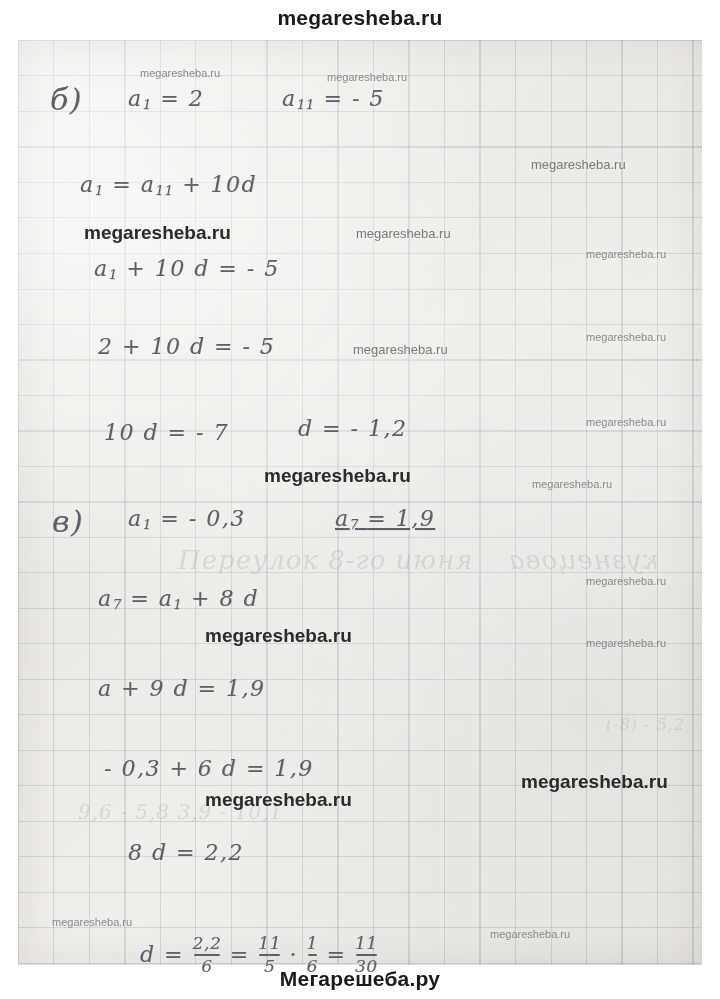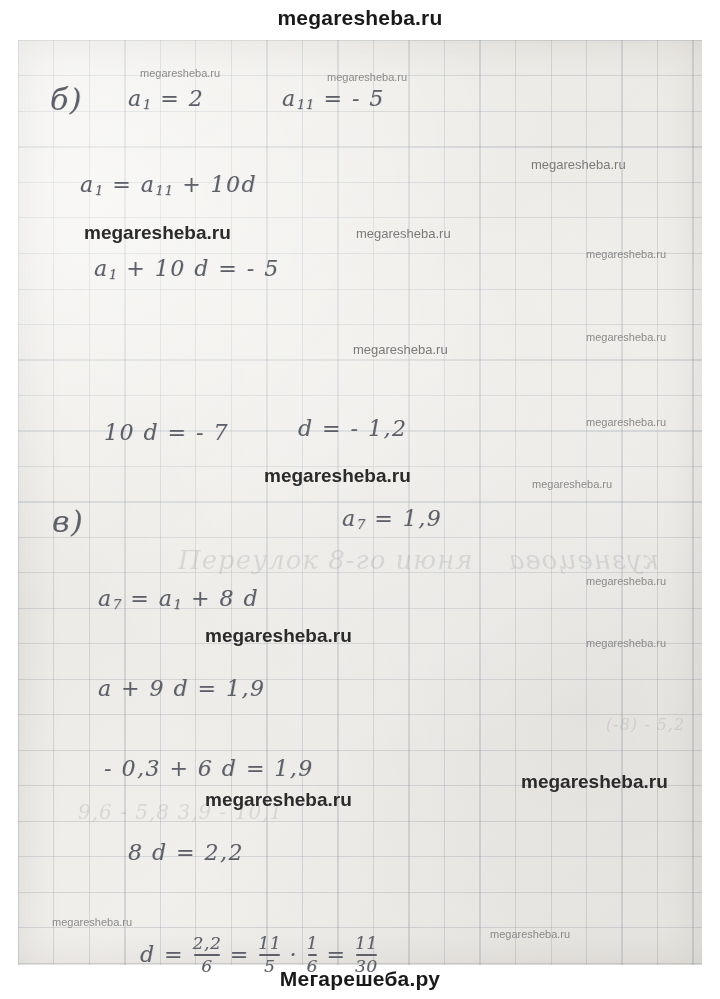--- a/index.html
+++ b/index.html
@@ -149,28 +149,33 @@
       <span>a</span><span class="sub">1</span>
       <span>= a</span><span class="sub">11</span>
       <span>+ 10d</span>
     </div>
 
     <div class="hw s2" style="left:76px; top:216px;">
       <span>a</span><span class="sub">1</span>
       <span>+ 10 d = - 5</span>
     </div>
 
+    <div class="hw s2" style="left:80px; top:294px;">2 + 10 d = - 5</div>
 
     <div class="hw s2" style="left:86px; top:380px;">10 d = - 7</div>
     <div class="hw s2" style="left:280px; top:376px;">d = - 1,2</div>
 
     <div class="hw lbl" style="left:34px; top:464px;">в)</div>
 
-
-    <div class="hw s2" style="left:324px; top:466px;">
+    <div class="hw s2" style="left:110px; top:466px;">
+      <span>a</span><span class="sub">1</span>
+      <span>= - 0,3</span>
+    </div>
+
+    <div class="hw s2" style="left:317px; top:466px;text-decoration:underline;">
       <span>a</span><span class="sub">7</span>
       <span>= 1,9</span>
     </div>
 
     <div class="hw s2" style="left:80px; top:546px;">
       <span>a</span><span class="sub">7</span>
       <span>= a</span><span class="sub">1</span>
       <span>+ 8 d</span>
     </div>
 

